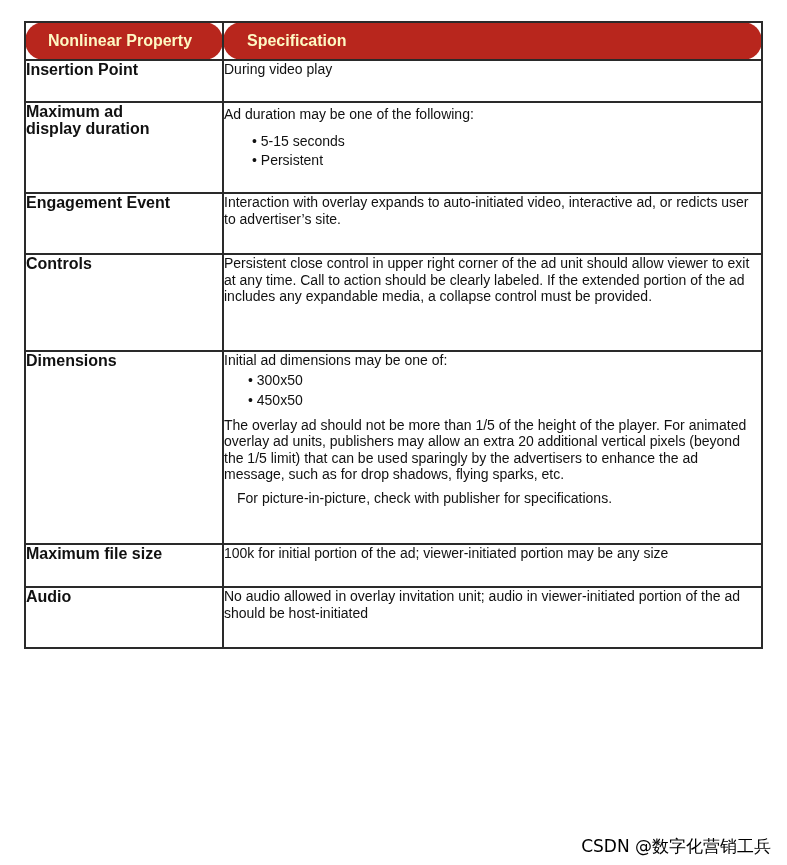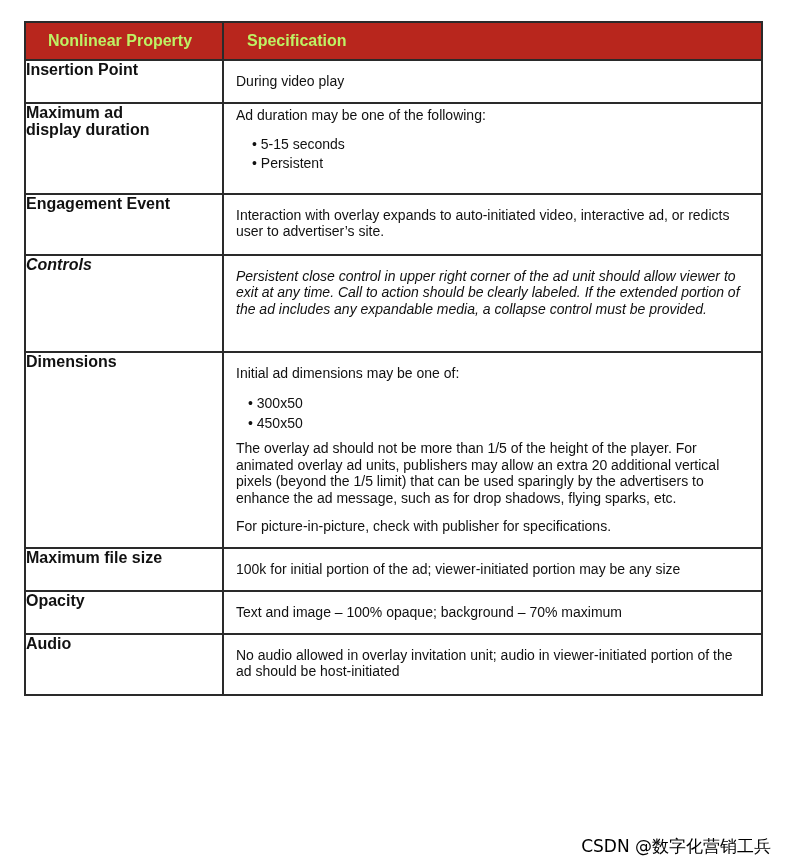--- a/index.html
+++ b/index.html
@@ -1,42 +1,42 @@
 <!DOCTYPE html>
 <html><head>
 <meta charset="utf-8">
 <style>
   html, body { margin: 0; padding: 0; background: #ffffff; }
   body { width: 787px; height: 865px; position: relative; font-family: "Liberation Sans", sans-serif; color: #111; }
   .tbl { position: absolute; left: 24px; top: 21px; width: 739px; border-collapse: collapse; table-layout: fixed; }
   .tbl td, .tbl th { border: 2px solid #2a2a2a; vertical-align: top; padding: 0; }
-  .tbl th { background: #b8261d; color: #bef264; font-weight: bold; font-size: 16px; text-align: left; height: 36px; vertical-align: middle; }
+  .tbl th { background: #b8261d; color: #fef9c3; font-weight: bold; font-size: 16px; text-align: left; height: 36px; vertical-align: middle; border-radius: 19px; }
   .tbl th.c1 { padding-left: 22px; }
   .tbl th.c2 { padding-left: 23px; }
   .col1 { width: 198px; }
   .prop { font-weight: bold; font-size: 16px; padding: 9px 0 0 18px; line-height: 17px; }
   .spec { font-size: 14px; padding: 9px 16px 0 16px; line-height: 16.5px; }
-  .spec p { margin: 12px; }
+  .spec p { margin: 0; }
   .spec ul { margin: 0; padding: 0; list-style: none; }
   .spec li::before { content: "\2022\00a0"; }
   .r-insertion td { height: 40px; }
   .r-duration td { height: 89px; }
   .r-engagement td { height: 59px; }
-  .r-controls td { height: 95px; font-style: italic; }
+  .r-controls td { height: 95px; }
   .r-label td { height: 59px; }
   .r-dimensions td { height: 191px; }
   .r-placement td { height: 78px; }
   .r-filesize td { height: 41px; }
   .r-opacity td { height: 41px; }
   .r-audio td { height: 59px; }
   .dur-intro { margin-top: 3px !important; }
   .dur-list { margin: 9px 0 0 28px !important; line-height: 19px; }
   .dim-list { margin: 1px 0 0 24px !important; line-height: 20px; }
   .dim-para { margin-top: 7px !important; }
-  .dim-para2 { margin-top: 7px !important; }
+  .dim-para2 { margin-top: 7px !important; padding-left: 13px; }
   .watermark { position: absolute; right: 16px; bottom: 7px; font-size: 17px; color: #000000; font-family: "DejaVu Sans", sans-serif; }
 </style>
 </head>
 <body>
 
 <table class="tbl">
   <colgroup>
       <col class="col1">
       <col>
     </colgroup>
@@ -88,26 +88,20 @@
         <p class="dim-para">The overlay ad should not be more than 1/5 of the height of the player. For animated overlay ad units, publishers may allow an extra 20 additional vertical pixels (beyond the 1/5 limit) that can be used sparingly by the advertisers to enhance the ad message, such as for drop shadows, flying sparks, etc.</p>
         <p class="dim-para2">For picture-in-picture, check with publisher for specifications.</p>
       </td>
     </tr>
     <tr class="r-filesize">
       <td class="prop">Maximum file size</td>
       <td class="spec">
           <p>100k for initial portion of the ad; viewer-initiated portion may be any size</p>
         </td>
     </tr>
-    <tr class="r-opacity">
-      <td class="prop">Opacity</td>
-      <td class="spec">
-          <p>Text and image – 100% opaque; background – 70% maximum</p>
-        </td>
-    </tr>
     <tr class="r-audio">
       <td class="prop" style="">Audio</td>
       <td class="spec">
           <p>No audio allowed in overlay invitation unit; audio in viewer-initiated portion of the ad should be host-initiated</p>
         </td>
     </tr>
   </tbody>
 </table>
 
 <div class="watermark">CSDN @数字化营销工兵</div>

